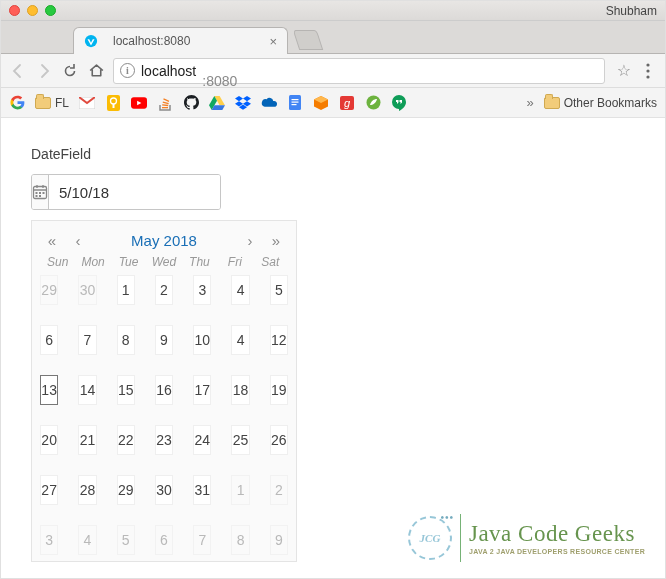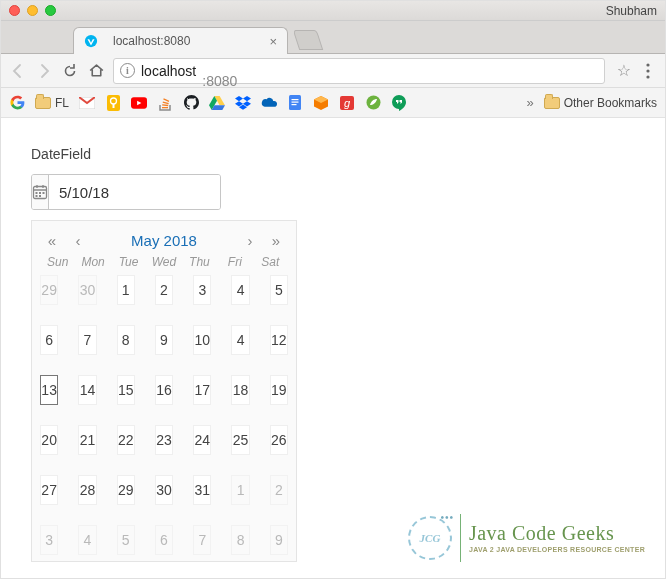--- a/index.html
+++ b/index.html
@@ -58,21 +58,21 @@
   .cell { height:30px; display:flex; align-items:center; justify-content:center; background:#fff; border:1px solid #efefef; color:#444; cursor:pointer;}
   .cell.out { background:#fafafa; color:#b9b9b9; border-color:#f2f2f2;}
   .cell.sel { border:1px solid #777; font-weight:500;}
 
   
   .watermark { position:absolute; right:20px; bottom:16px; display:flex; align-items:center; gap:8px; opacity:0.95;}
   .wm-circle { width:44px; height:44px; border:2px dashed #92c4d6; border-radius:50%; display:flex; align-items:center; justify-content:center; color:#92c4d6; font-size:11px; font-family:Georgia,serif; font-style:italic; position:relative;font-weight:bold;}
   .wm-circle::after { content:"•••"; position:absolute; top:-6px; right:-4px; color:#6ea7bb; font-size:10px; letter-spacing:1px;}
   .wm-divider { width:1px; height:48px; background:#6fae6f;}
   .wm-text { display:flex; flex-direction:column; line-height:1;}
-  .wm-main { font-family: Georgia, "Times New Roman", serif; font-size:20px; color:#5f8f45; letter-spacing:0.5px;}
+  .wm-main { font-family: Georgia, "Times New Roman", serif; font-size:23px; color:#5f8f45; letter-spacing:0.5px;}
   .wm-sub { font-family: Arial, sans-serif; font-size:7px; color:#9a9a66; letter-spacing:0.3px; margin-top:3px; font-weight:bold;}
 
   svg { display:block; }
 </style>
 </head>
 <body>
 
 <div class="titlebar">
   <div class="traffic">
     <div class="dot red"></div>

